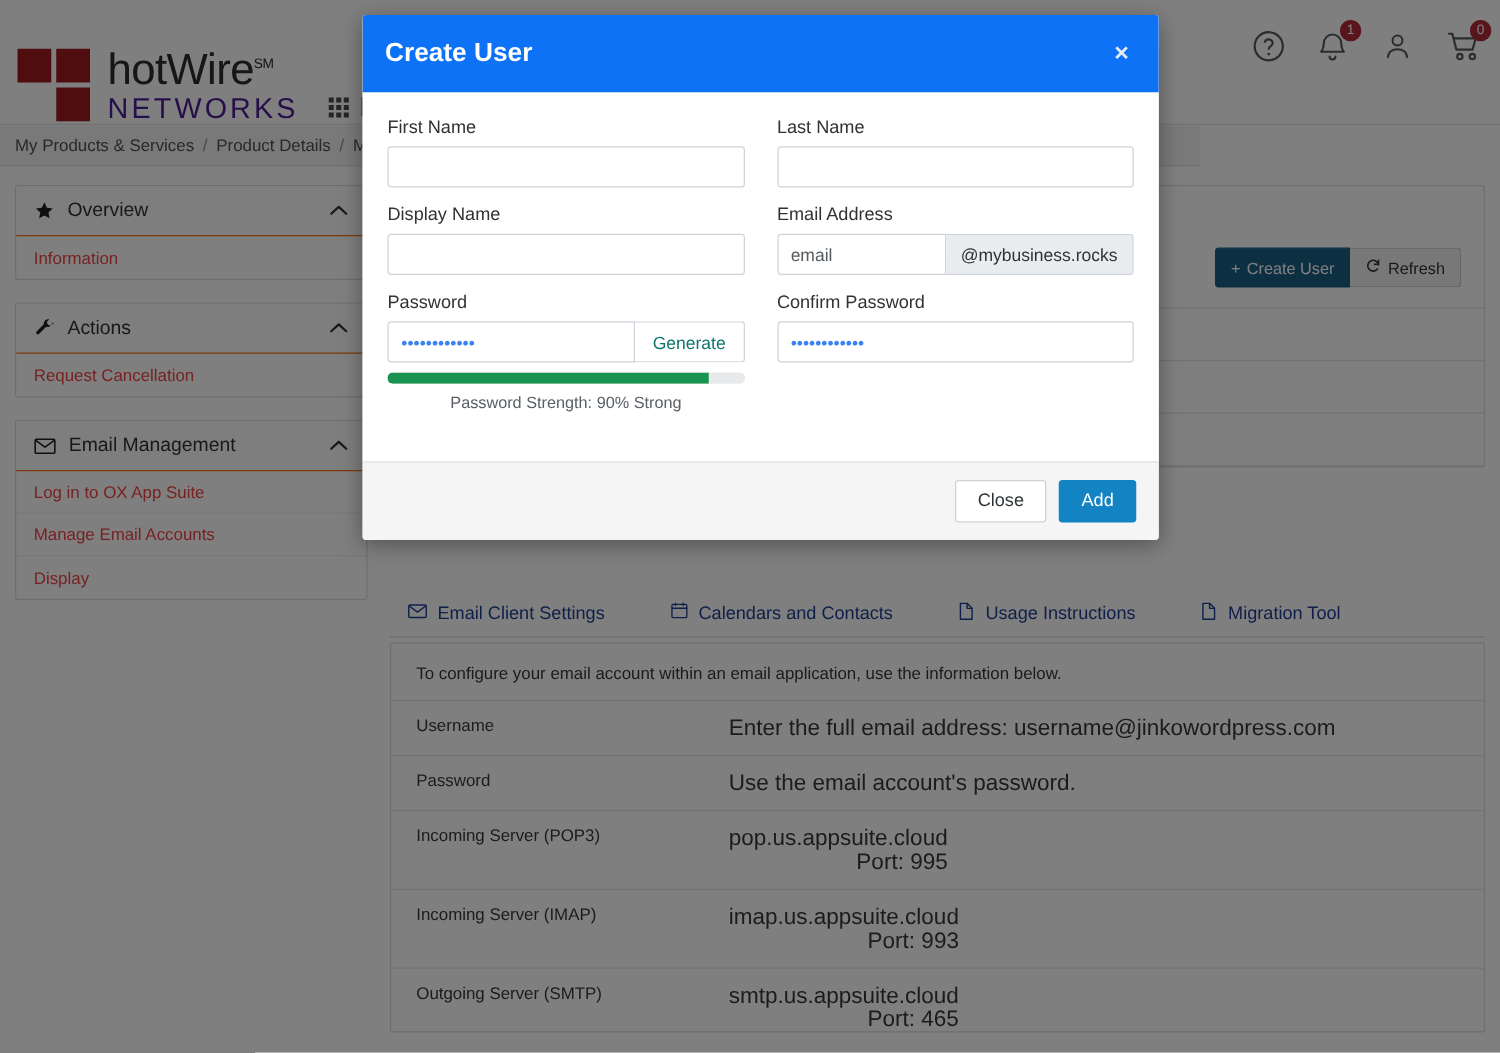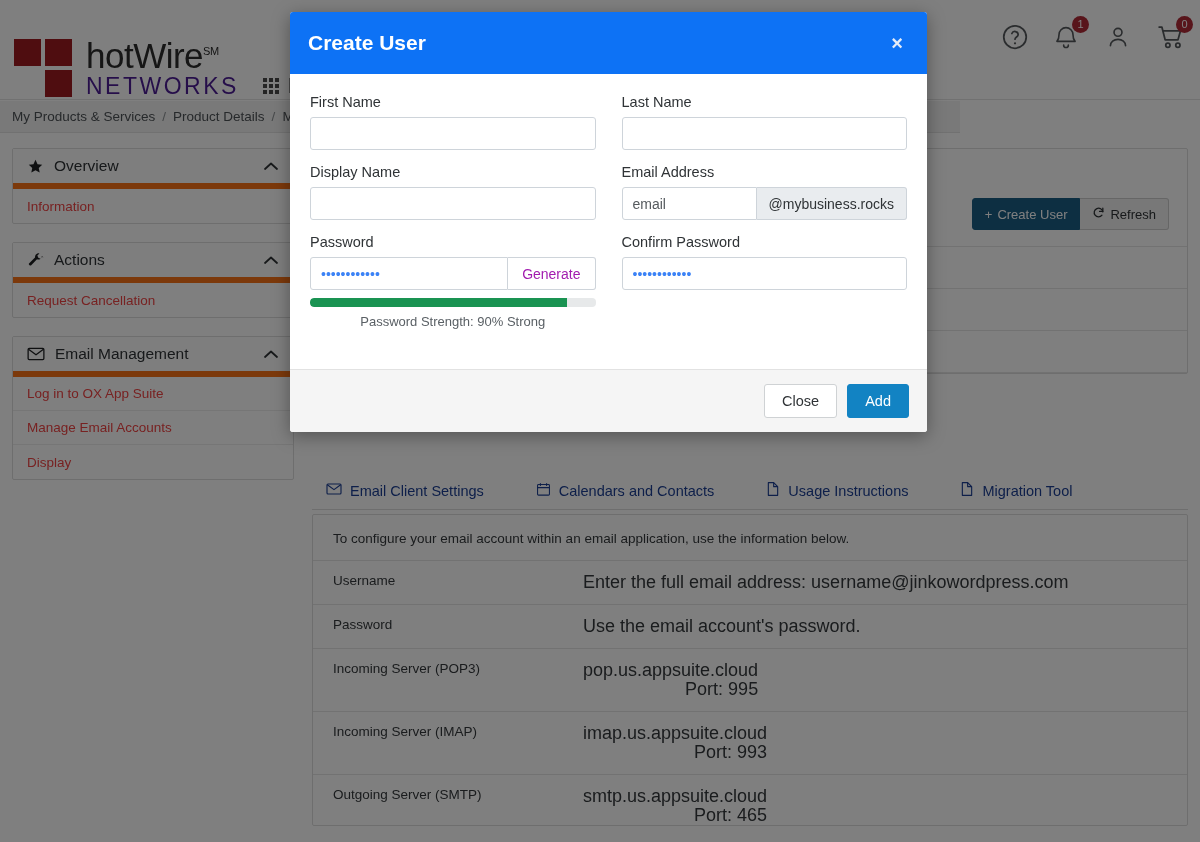--- a/index.html
+++ b/index.html
@@ -70,21 +70,21 @@
   .breadcrumb .sep { margin: 0 7px; color: #8d9194; }
 
   
   .sidebar { position: absolute; left: 12px; top: 148px; width: 282px; }
   .panel {
     background: #ffffff; border: 1px solid #dcdcdc; border-radius: 2px;
     margin-bottom: 18px;
   }
   .panel-head {
     display: flex; align-items: center; height: 40px; padding: 0 14px;
-    font-size: 15.5px; color: #2f3336; border-bottom: 6px solid #f97316;
+    font-size: 15.5px; color: #2f3336; border-bottom: 1px solid #f97316;
     background: #fcfcfc;
   }
   .panel-head .phicon { margin-right: 10px; display: flex; color: #222; }
   .chev { margin-left: auto; color: #2f3336; font-size: 13px; }
   .panel-item {
     height: 34px; display: flex; align-items: center; padding: 0 14px;
     font-size: 13.5px; color: #ef4444; border-bottom: 1px solid #ededed;
   }
   .panel-item:last-child { border-bottom: none; }
 
@@ -166,21 +166,21 @@
   .input-group { display: flex; }
   .input-group .finput { border-radius: 3px 0 0 3px; }
   .addon {
     display: flex; align-items: center; padding: 0 12px; height: 33px;
     background: #e9ecef; border: 1px solid #ced4da; border-left: none;
     border-radius: 0 3px 3px 0; font-size: 14px; color: #2f3336; white-space: nowrap;
   }
   .btn-generate {
     height: 33px; padding: 0 14px; background: #ffffff;
     border: 1px solid #ced4da; border-left: none; border-radius: 0 3px 3px 0;
-    font-size: 14px; color: #a21caf; font-family: "Liberation Sans", sans-serif;
+    font-size: 14px; color: #0f766e; font-family: "Liberation Sans", sans-serif;
   }
   .pwmeter {
     margin-top: 8px; height: 9px; width: 100%; background: #e7e9ea;
     border-radius: 4px; overflow: hidden;
   }
   .pwmeter > i { display: block; height: 100%; background: #1a9352; border-radius: 4px 0 0 4px; }
   .pwtext { text-align: center; font-size: 13px; color: #5a6065; margin-top: 7px; }
   .modal-foot {
     background: #f5f5f5; border-top: 1px solid #e2e2e2; padding: 14px 18px;
     display: flex; justify-content: flex-end; gap: 10px;

